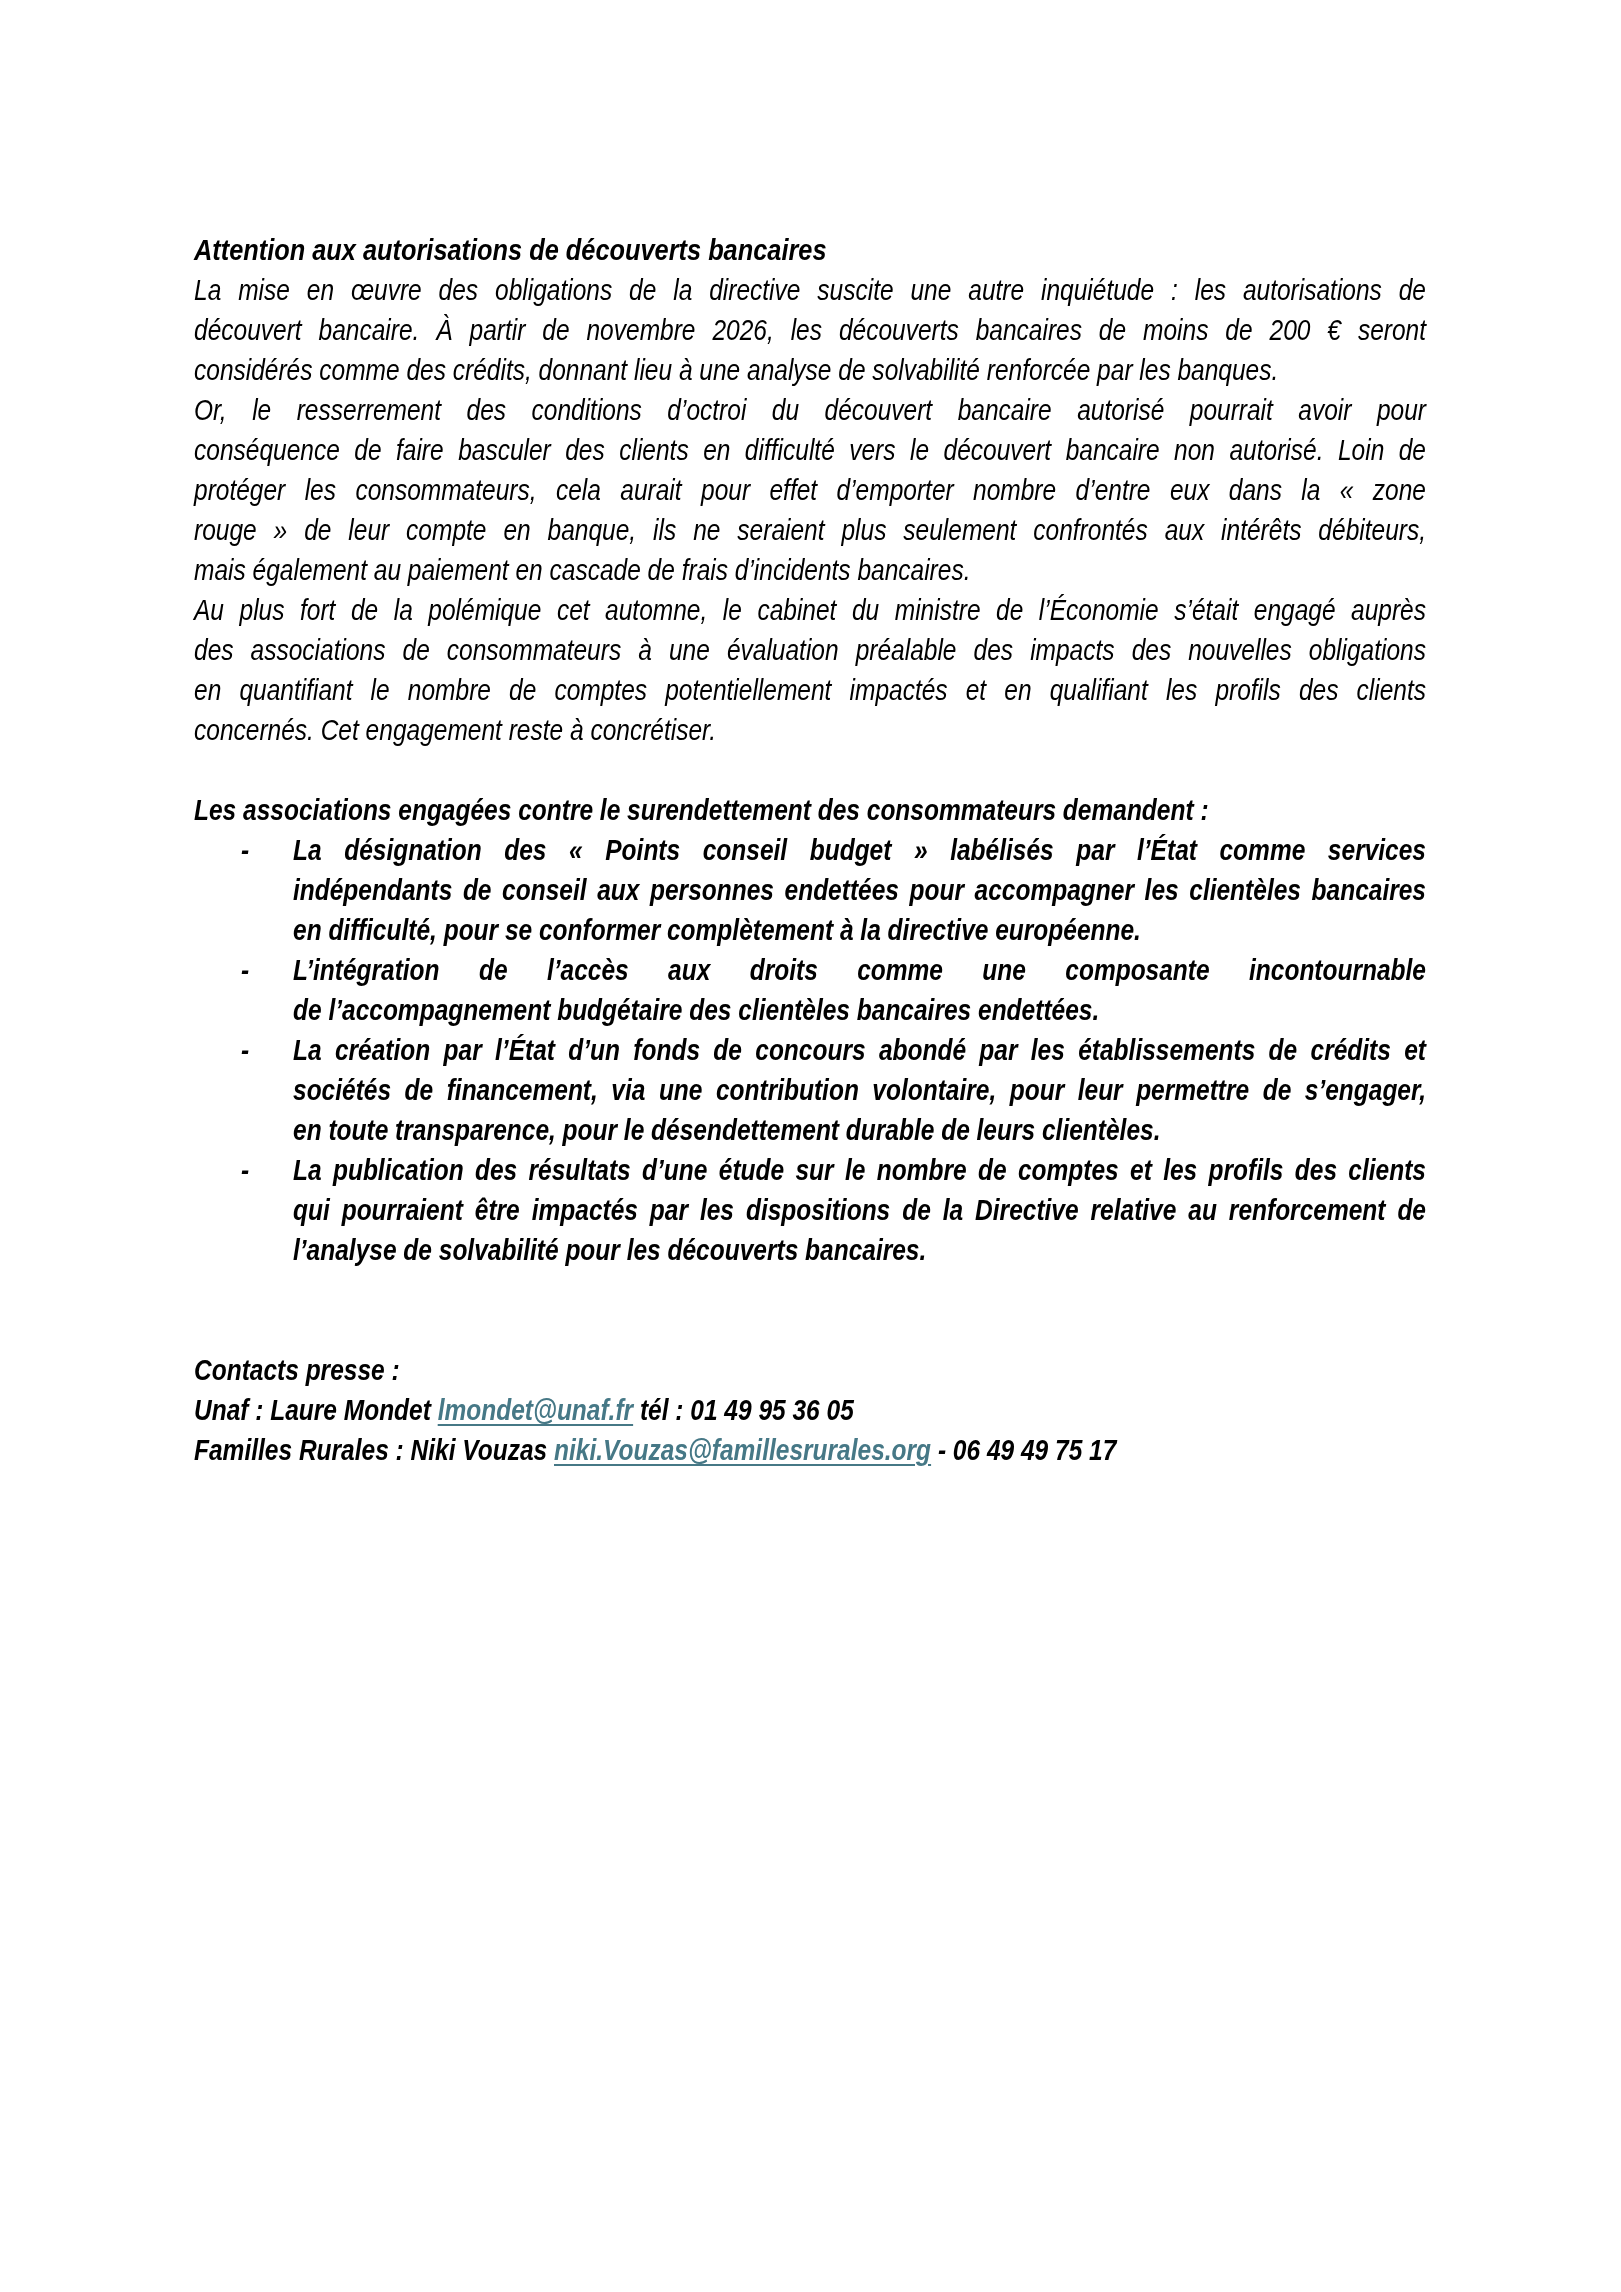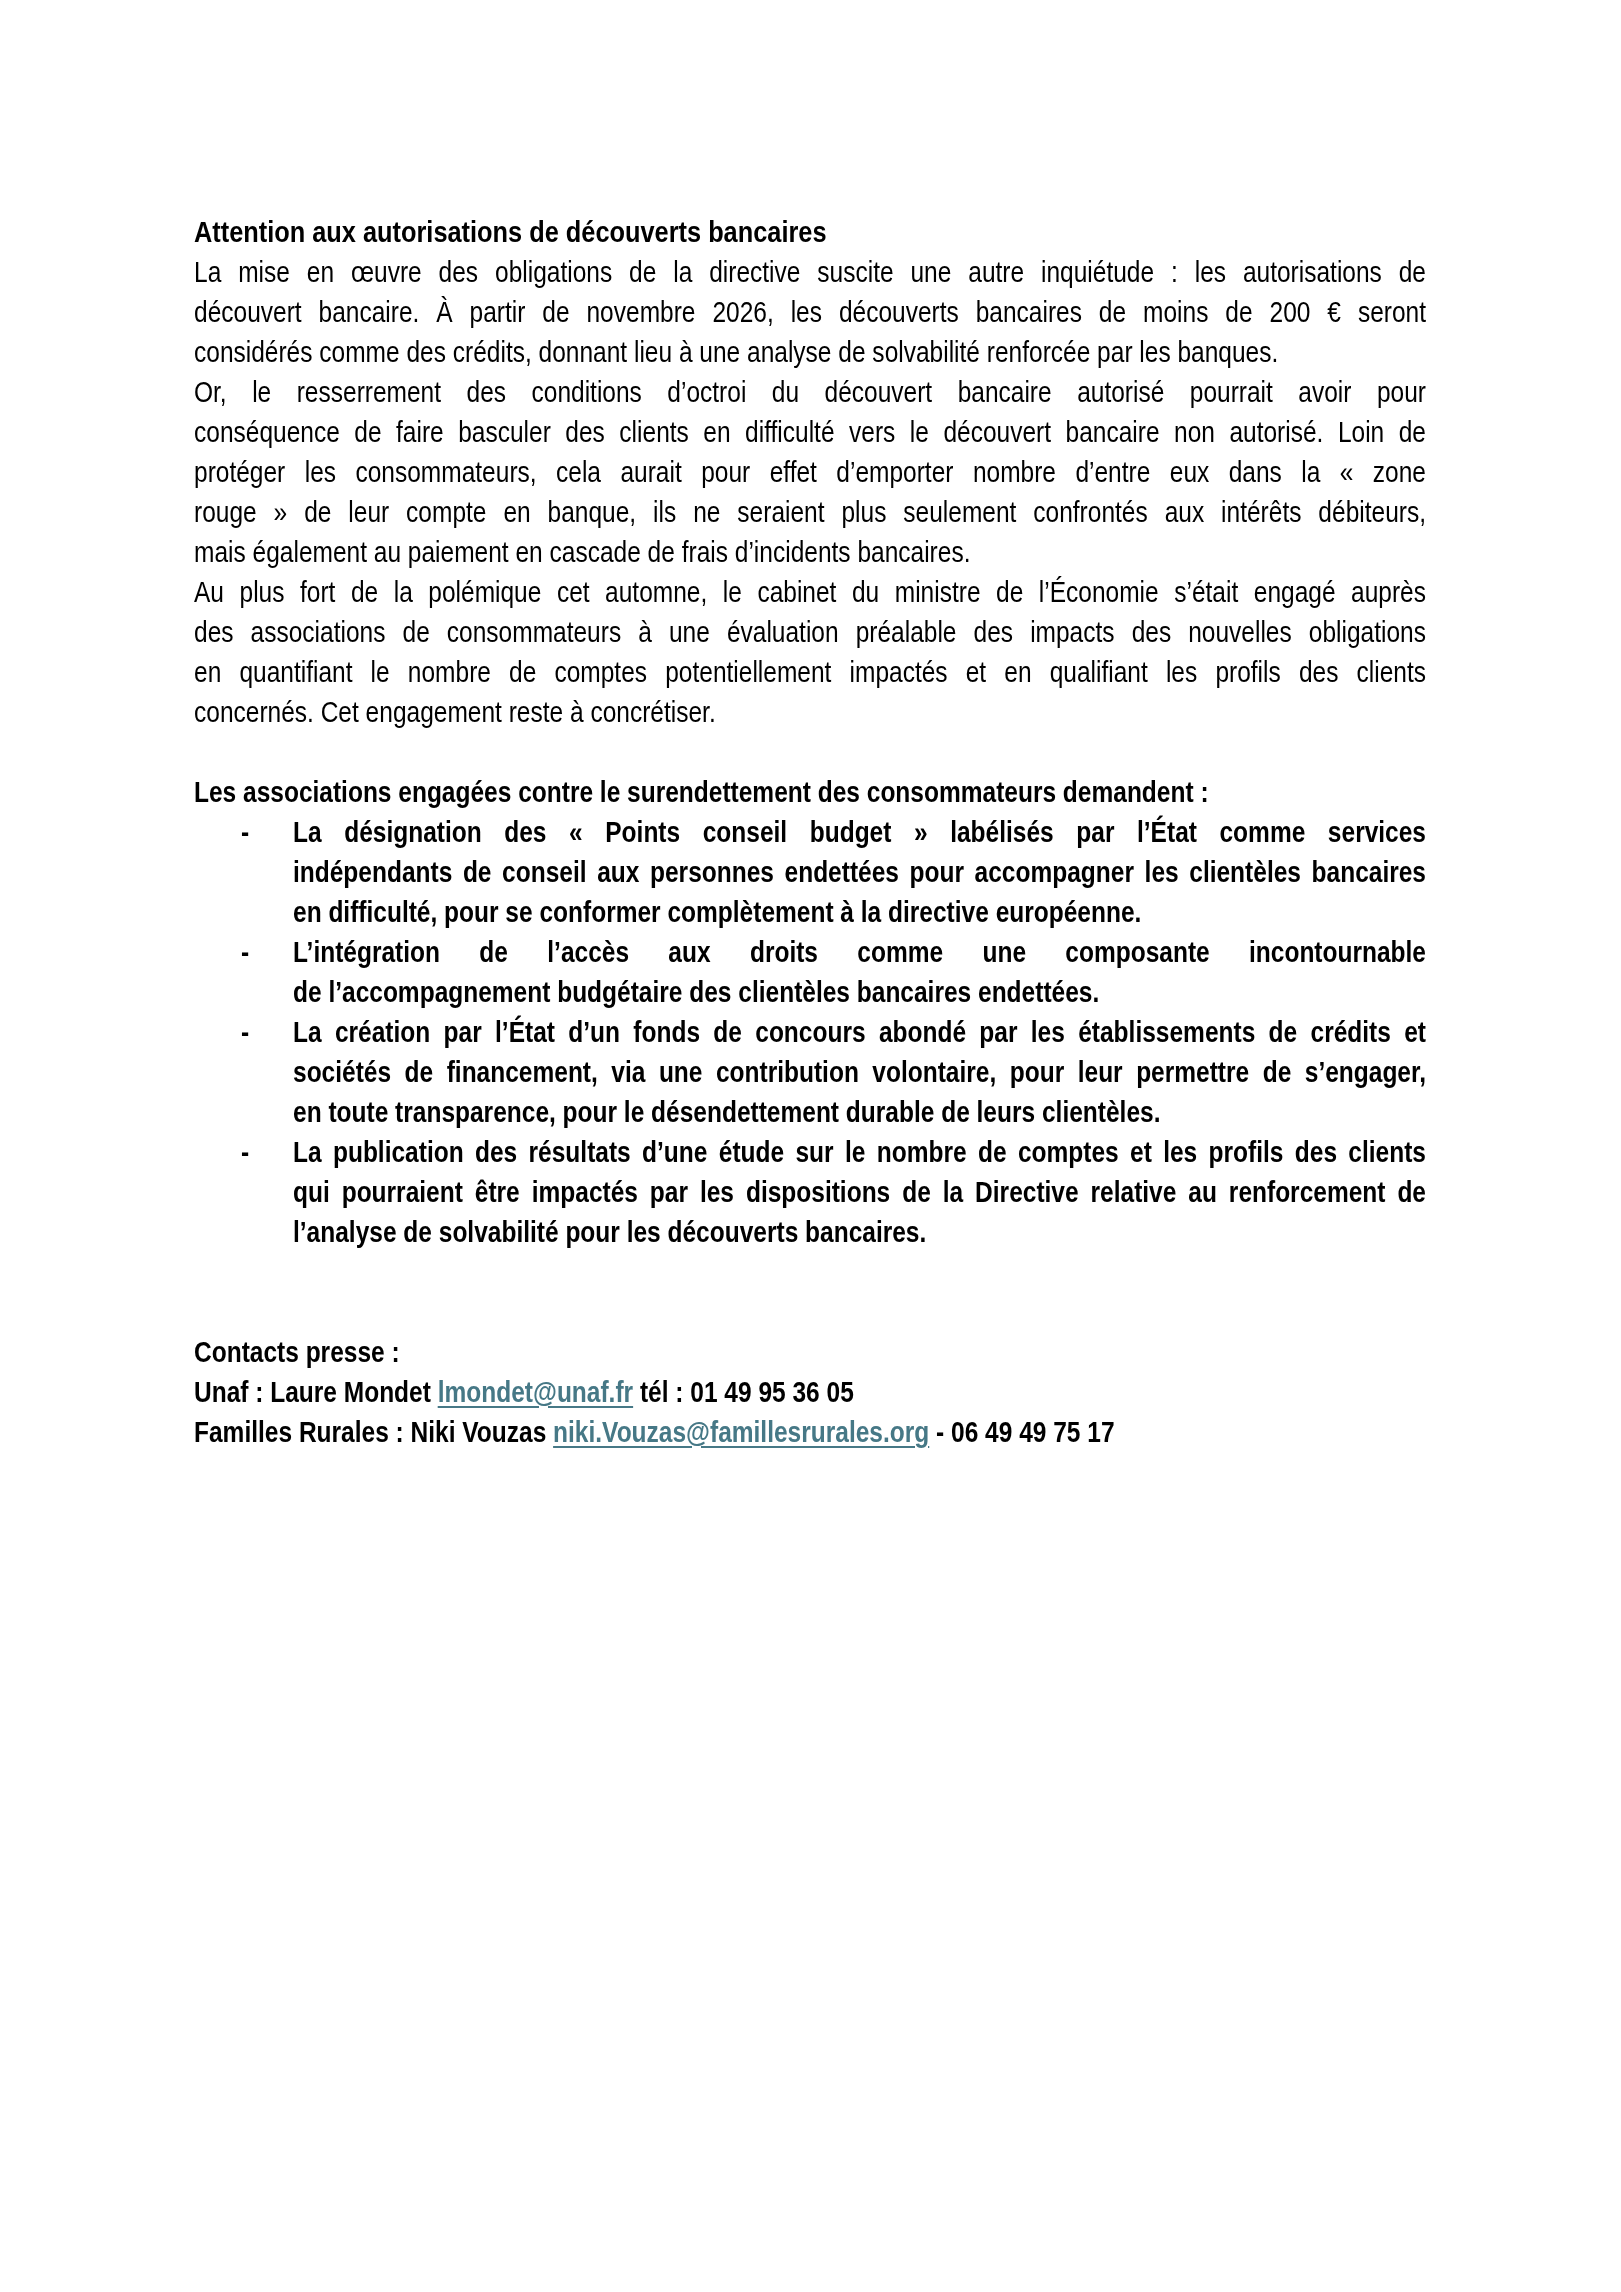--- a/index.html
+++ b/index.html
@@ -11,22 +11,23 @@
     width: 1621px;
     height: 2293px;
     position: relative;
     overflow: hidden;
     font-family: "Liberation Sans", "DejaVu Sans", sans-serif;
     color: #000000;
   }
   .page {
     position: absolute;
     left: 194px;
-    top: 211px;
+    top: 229px;
     width: 1232px;
+    font-style: italic;
   }
   
   .col {
     width: calc(1232px / 0.845);
     transform: scaleX(0.845);
     transform-origin: 0 0;
   }
   .line {
     display: block;
     white-space: nowrap;

